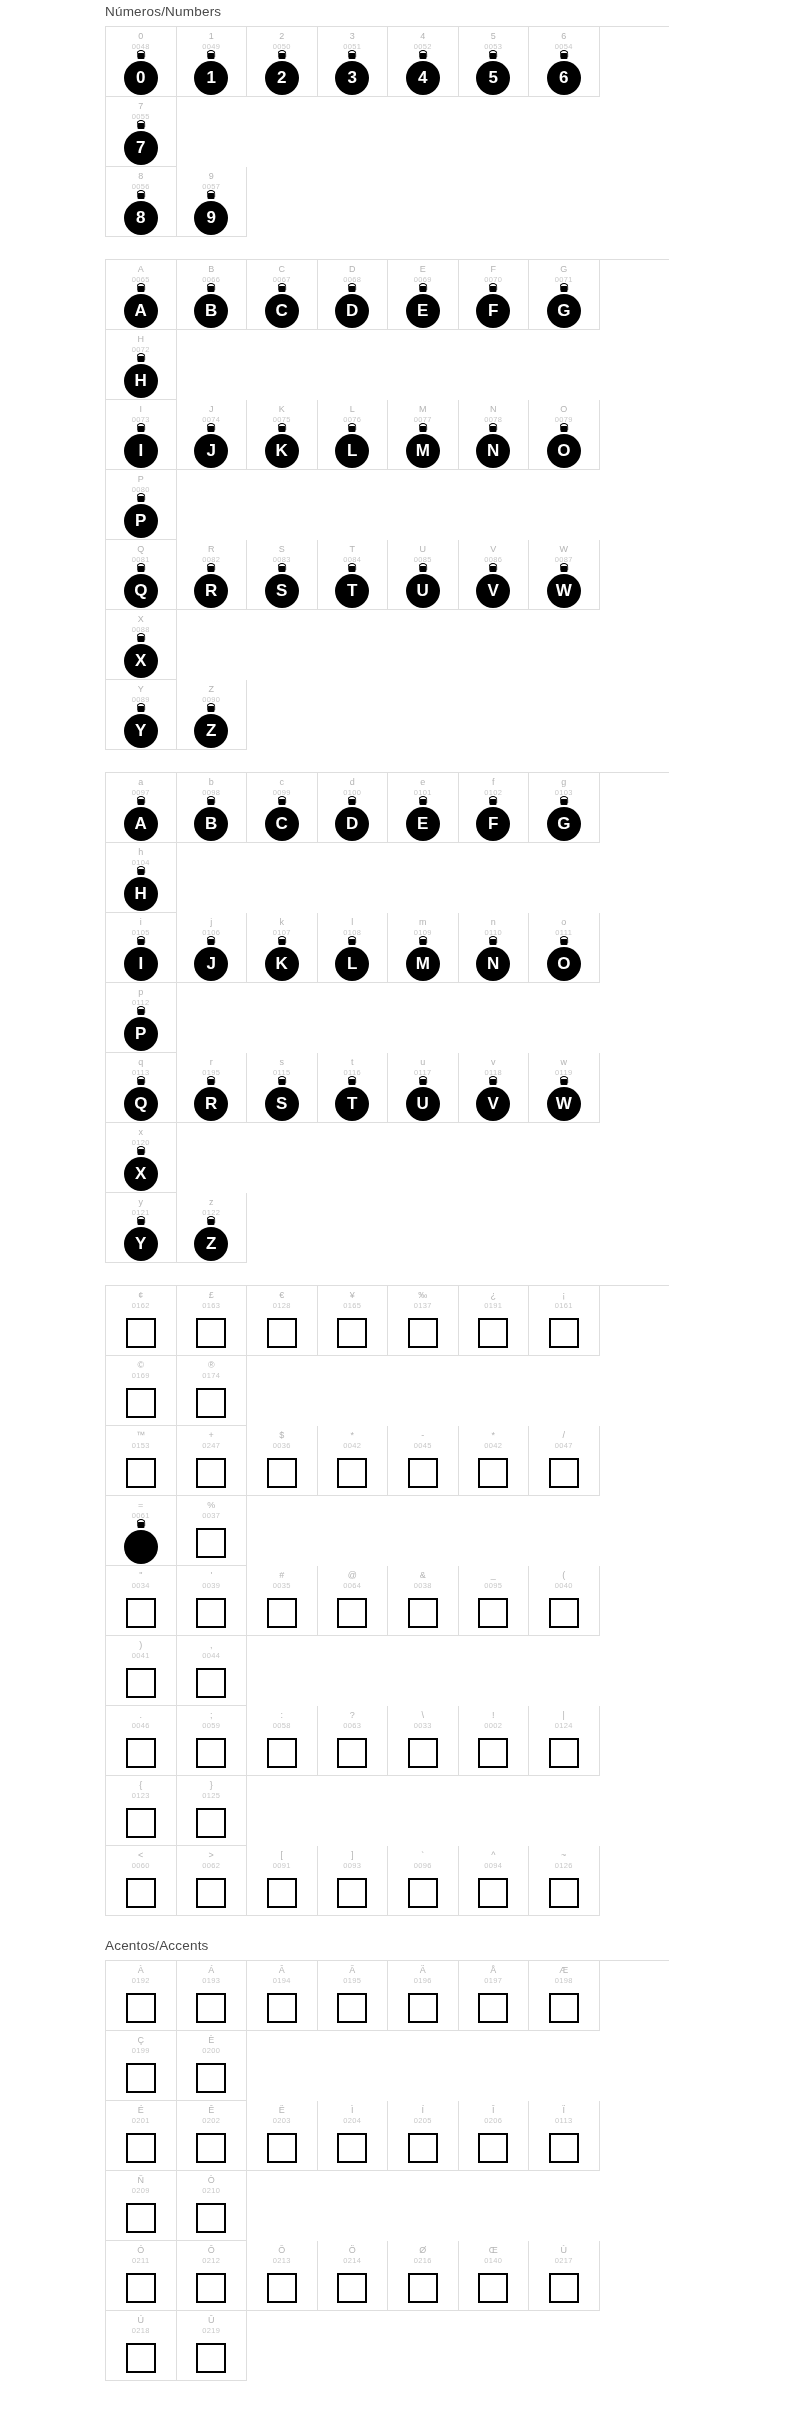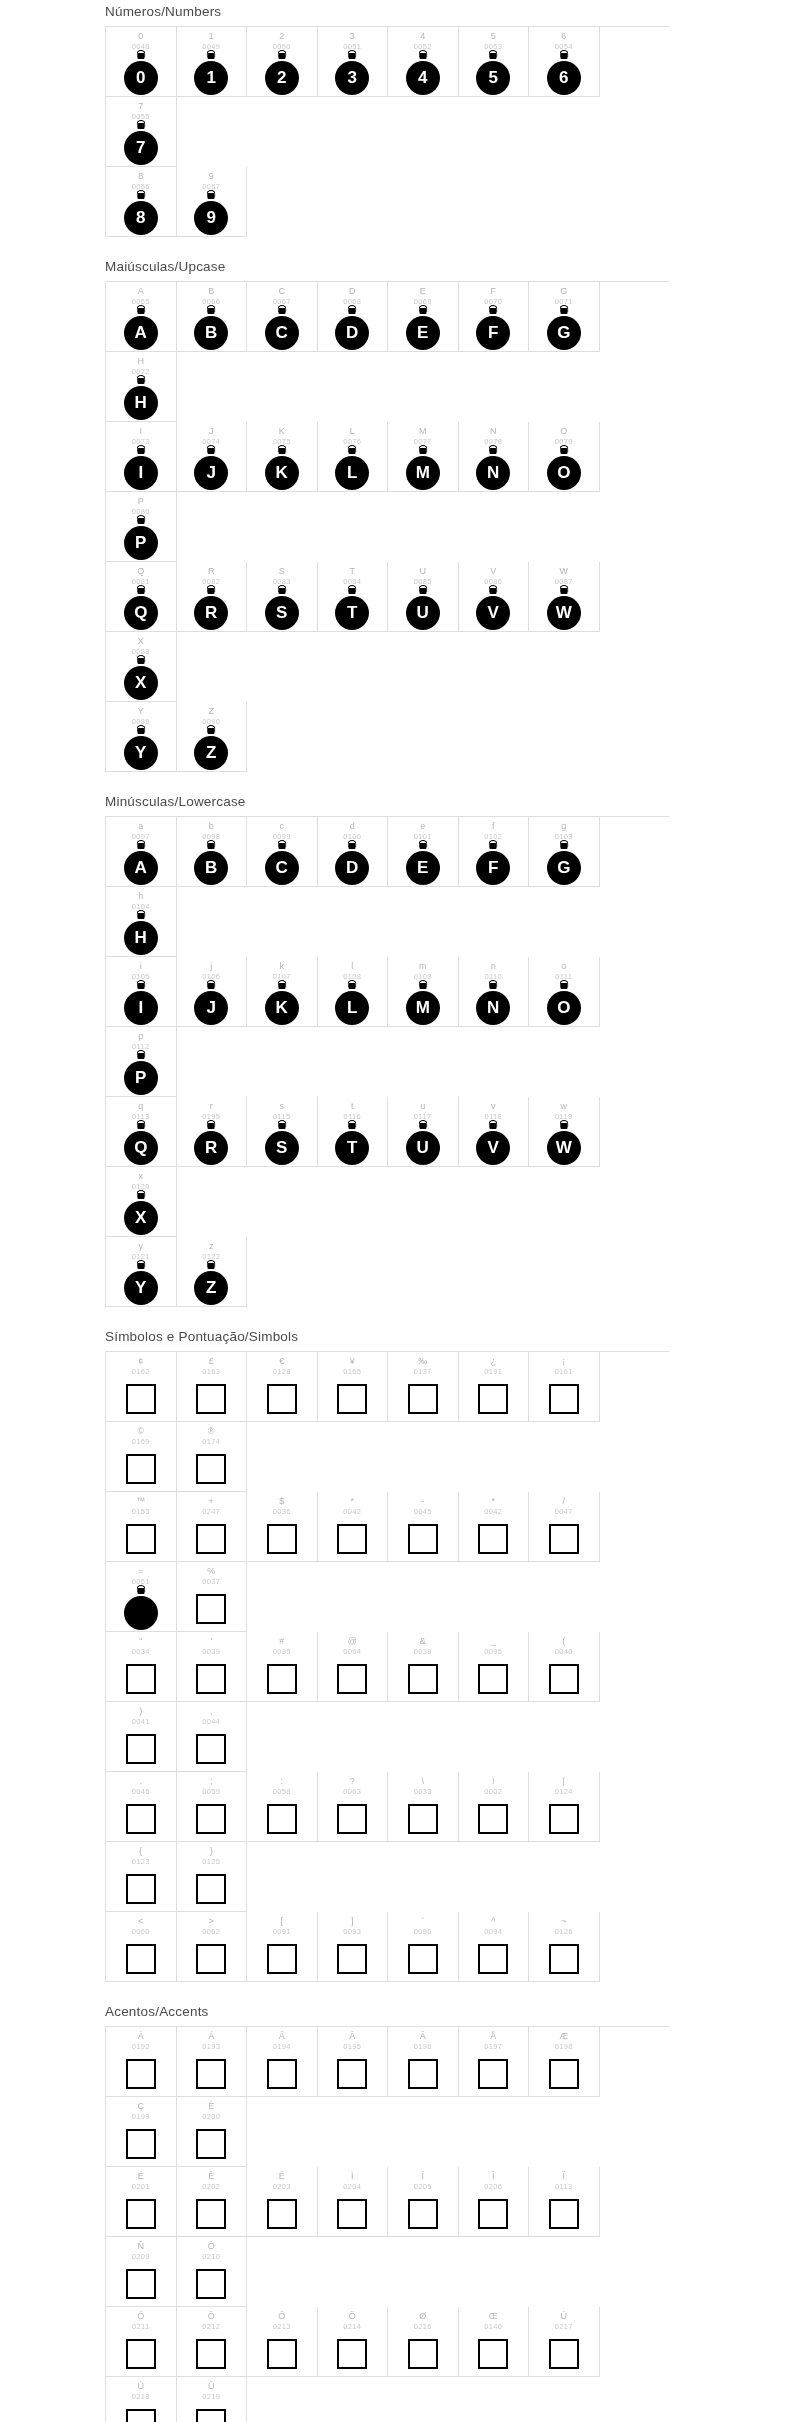--- a/index.html
+++ b/index.html
@@ -243,21 +243,20 @@
               <span class="hook"></span>
               <span class="cap"></span>
               <span class="ball">9</span>
             </span>
           </div>
         </div>
       </div>
       <div class="spacer"></div>
     </div>
     <div class="section">
-      <div class="section-title">Maiúsculas/Upcase</div>
       <div class="grid" style="border-top: 1px solid rgb(222, 222, 222);">
         <div class="cell">
           <div class="ch">A</div>
           <div class="code">0065</div>
           <div class="glyph">
             <span class="orn">
               <span class="hook"></span>
               <span class="cap"></span>
               <span class="ball">A</span>
             </span>
@@ -541,21 +540,20 @@
               <span class="hook"></span>
               <span class="cap"></span>
               <span class="ball">Z</span>
             </span>
           </div>
         </div>
       </div>
       <div class="spacer"></div>
     </div>
     <div class="section">
-      <div class="section-title">Minúsculas/Lowercase</div>
       <div class="grid" style="border-top: 1px solid rgb(222, 222, 222);">
         <div class="cell">
           <div class="ch">a</div>
           <div class="code">0097</div>
           <div class="glyph">
             <span class="orn">
               <span class="hook"></span>
               <span class="cap"></span>
               <span class="ball">A</span>
             </span>
@@ -839,21 +837,20 @@
               <span class="hook"></span>
               <span class="cap"></span>
               <span class="ball">Z</span>
             </span>
           </div>
         </div>
       </div>
       <div class="spacer"></div>
     </div>
     <div class="section">
-      <div class="section-title">Símbolos e Pontuação/Simbols</div>
       <div class="grid" style="border-top: 1px solid rgb(222, 222, 222);">
         <div class="cell">
           <div class="ch">¢</div>
           <div class="code">0162</div>
           <div class="glyph">
             <span class="box"></span>
           </div>
         </div>
         <div class="cell">
           <div class="ch">£</div>

